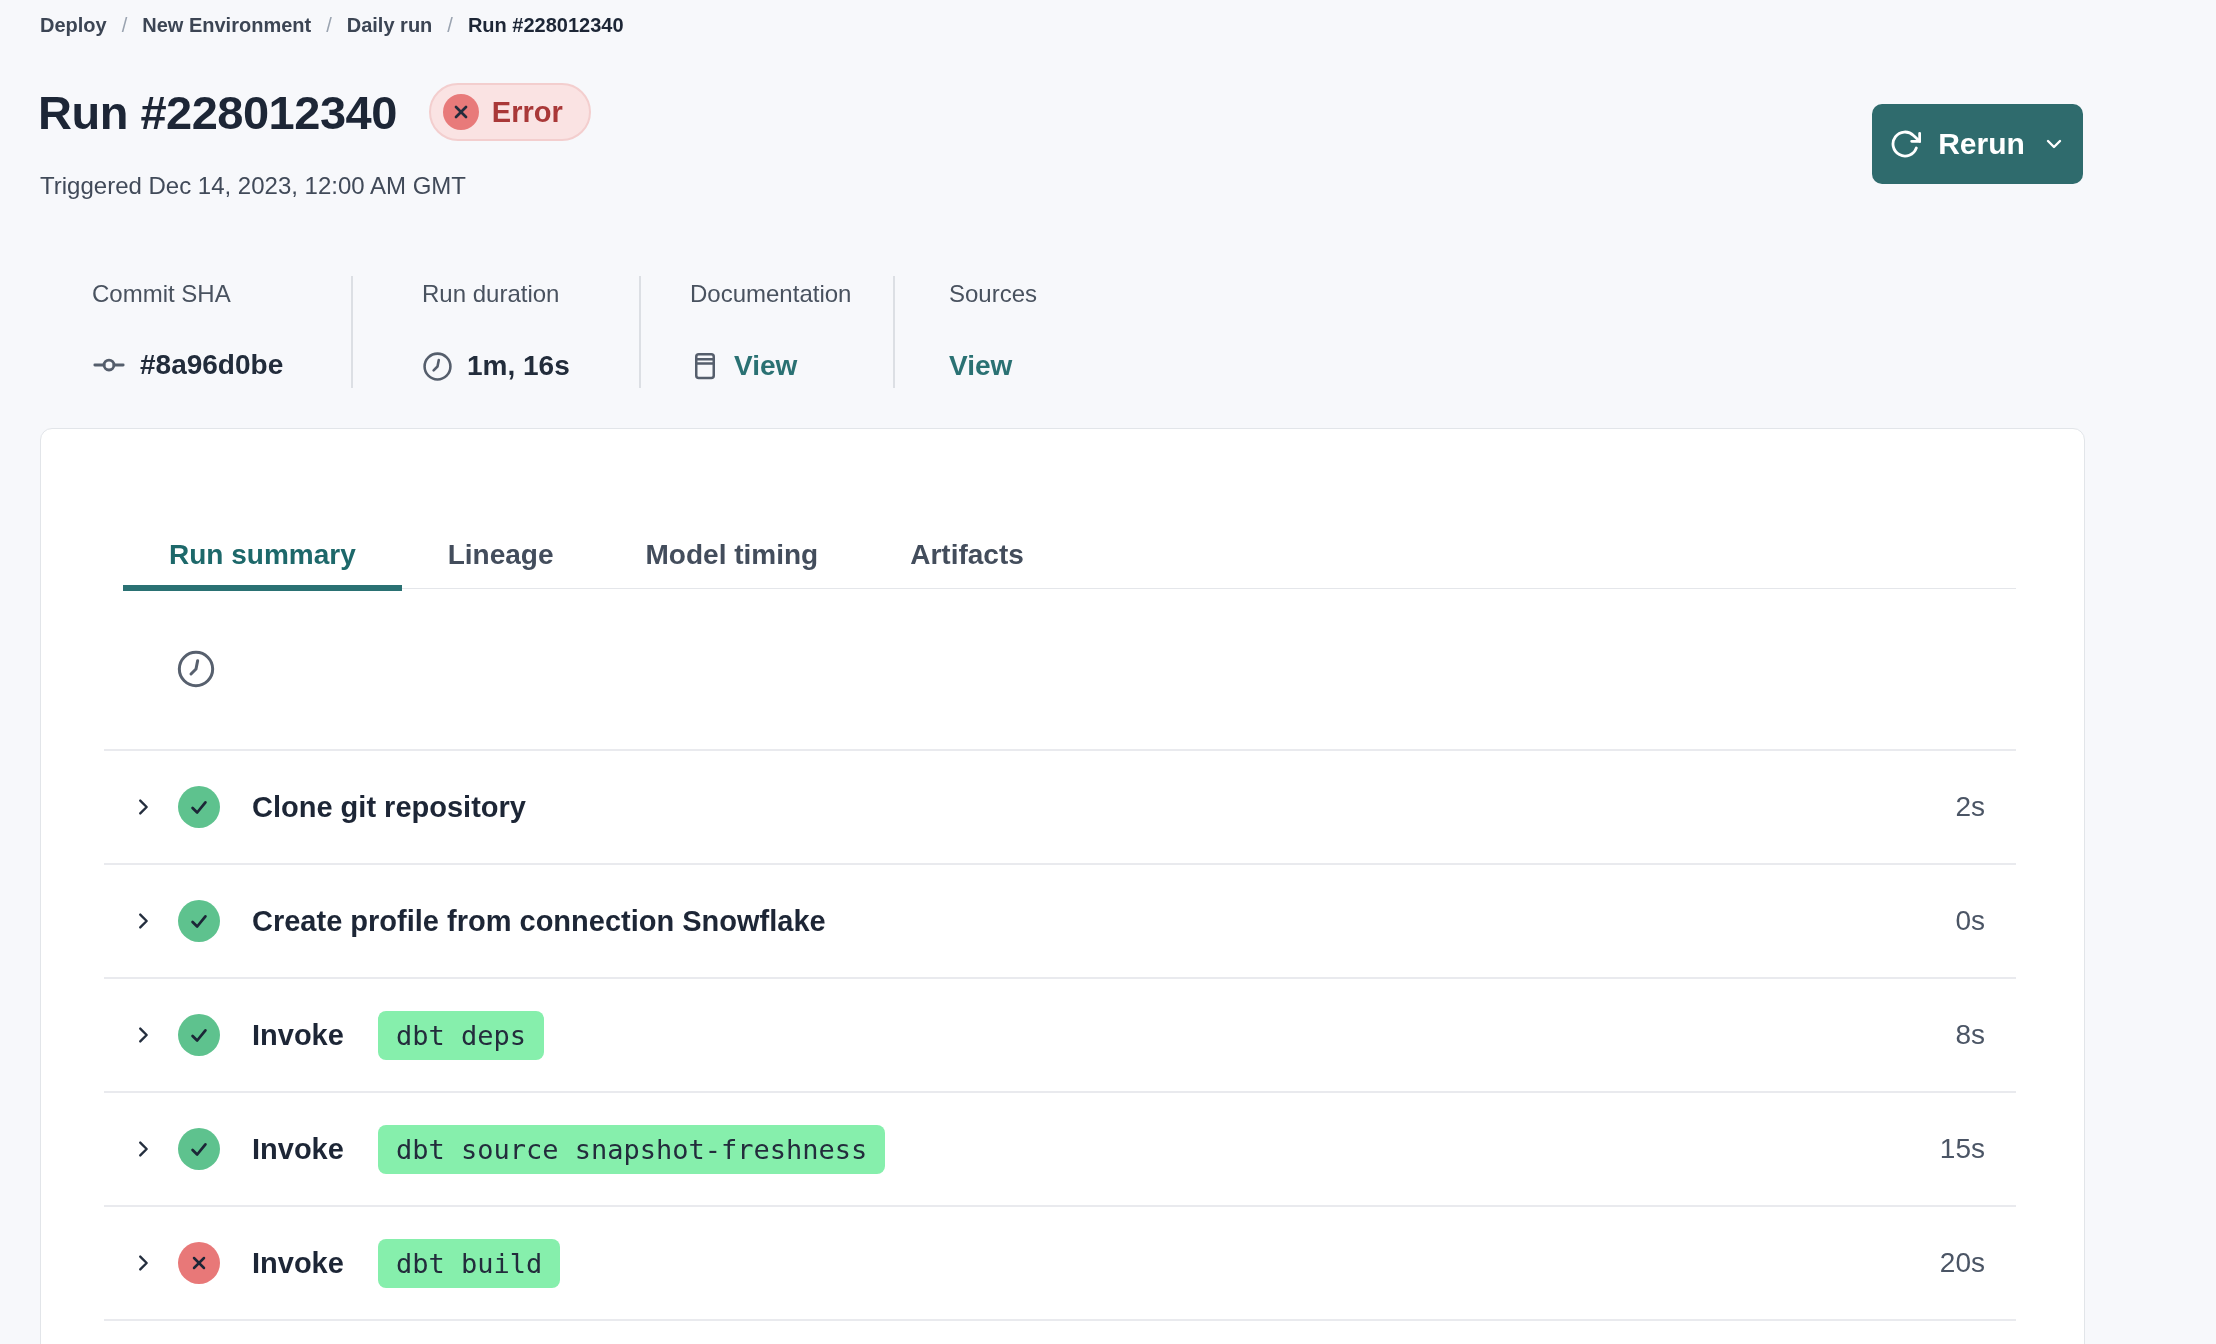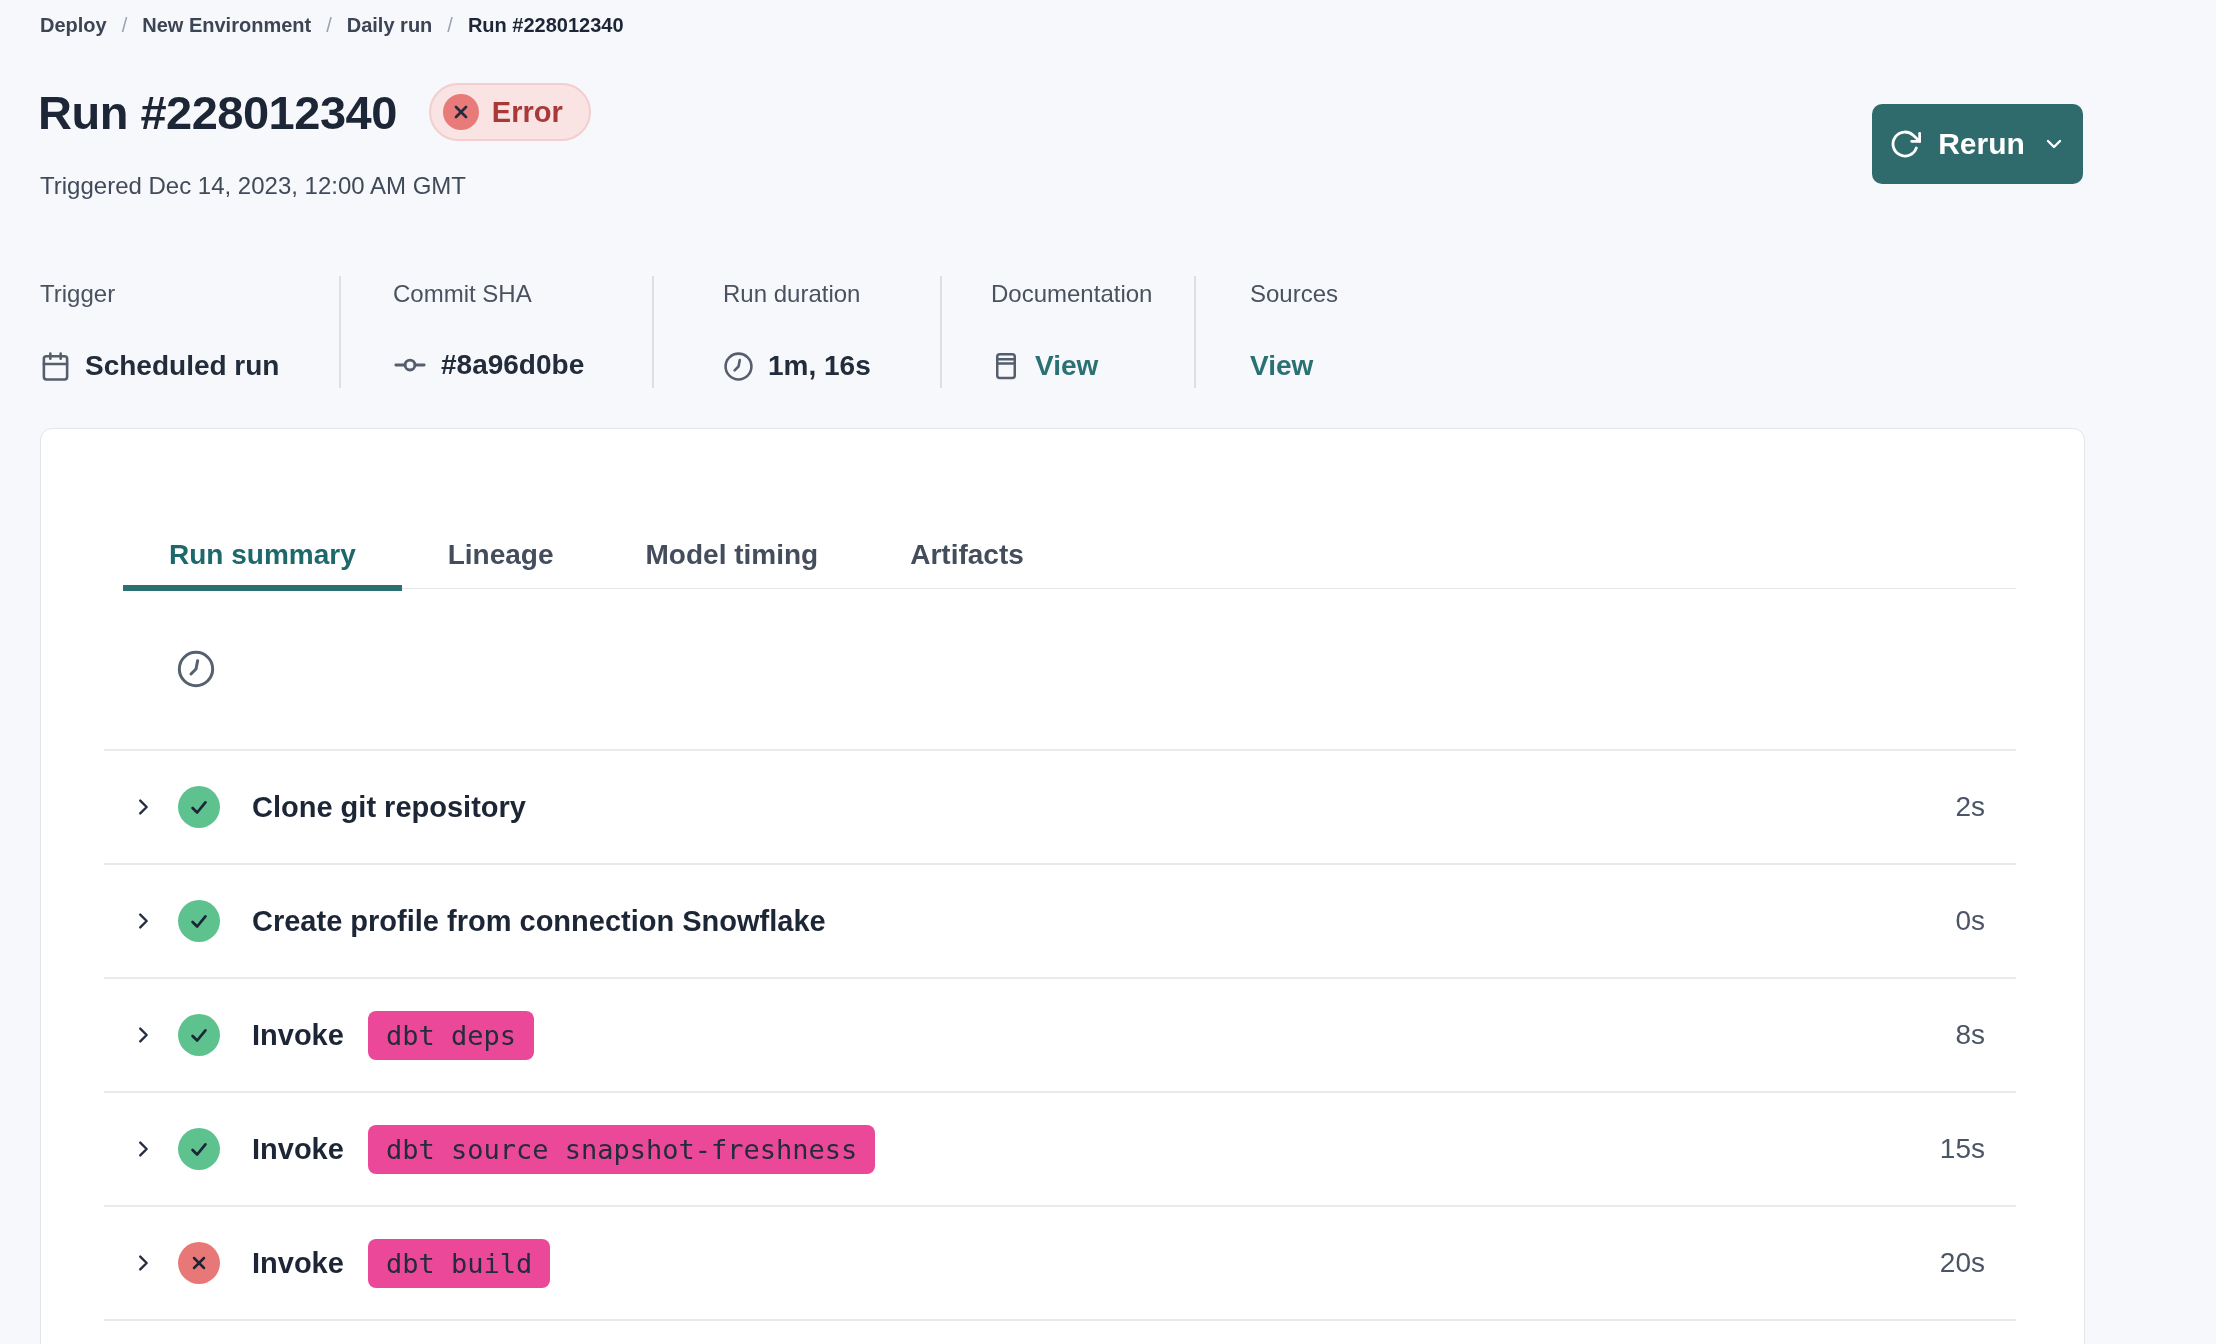--- a/index.html
+++ b/index.html
@@ -57,22 +57,22 @@
   .queue-title { font-size:29px; font-weight:700; color:#1d2636; }
   .queue-link { font-size:26px; color:#4b5565; text-decoration:underline; cursor:pointer; }
   .step-row { display:flex; align-items:center; height:114px; padding:0 31px 0 28px;
     border-bottom:2px solid #e9eaee; }
   .expander { width:22px; height:22px; display:flex; align-items:center; cursor:pointer; }
   .status-circle { width:42px; height:42px; border-radius:50%; margin-left:24px; flex:none;
     display:flex; align-items:center; justify-content:center; }
   .status-circle.success { background:#5ec28e; }
   .status-circle.error { background:#e87878; }
   .step-name { margin-left:32px; font-size:29px; font-weight:700; color:#1d2636; }
-  .cmd-badge { margin-left:24px; font-family:"DejaVu Sans Mono","Liberation Mono",monospace;
-    font-size:27px; color:#232c3c; background:#ec4899; border-radius:8px; padding:9px 18px; }
+  .cmd-badge { margin-left:34px; font-family:"DejaVu Sans Mono","Liberation Mono",monospace;
+    font-size:27px; color:#232c3c; background:#86efac; border-radius:8px; padding:9px 18px; }
   .duration { margin-left:auto; font-size:28px; color:#4b5565; }
   svg { display:block; }
 </style>
 </head>
 <body>
 
 <div class="page">
 
   <nav class="breadcrumb">
     <span class="crumb">Deploy</span>
@@ -107,34 +107,20 @@
     </span>
     <span>Rerun</span>
     <span>
       <svg width="24" height="24" viewBox="0 0 24 24" fill="none" stroke="#ffffff" stroke-width="2.4" stroke-linecap="round" stroke-linejoin="round">
           <polyline points="6 9 12 15 18 9"></polyline>
         </svg>
     </span>
   </button>
 
   <div class="meta-row">
-    <div class="meta-cell w1">
-      <div class="m-label">Trigger</div>
-      <div class="m-value">
-        <span>
-          <svg width="31" height="31" viewBox="0 0 24 24" fill="none" stroke-width="2" stroke-linecap="round" stroke-linejoin="round">
-              <rect x="3" y="4" width="18" height="18" rx="2"></rect>
-              <line x1="16" y1="2" x2="16" y2="6"></line>
-              <line x1="8" y1="2" x2="8" y2="6"></line>
-              <line x1="3" y1="10" x2="21" y2="10"></line>
-            </svg>
-        </span>
-        <span>Scheduled run</span>
-      </div>
-    </div>
     <div class="meta-cell w2">
       <div class="m-label">Commit SHA</div>
       <div class="m-value">
         <span>
           <svg width="34" height="34" viewBox="0 0 24 24" fill="none" stroke-width="2" stroke-linecap="round">
               <circle cx="12" cy="12" r="3.5"></circle>
               <line x1="2" y1="12" x2="8.5" y2="12"></line>
               <line x1="15.5" y1="12" x2="22" y2="12"></line>
             </svg>
         </span>

